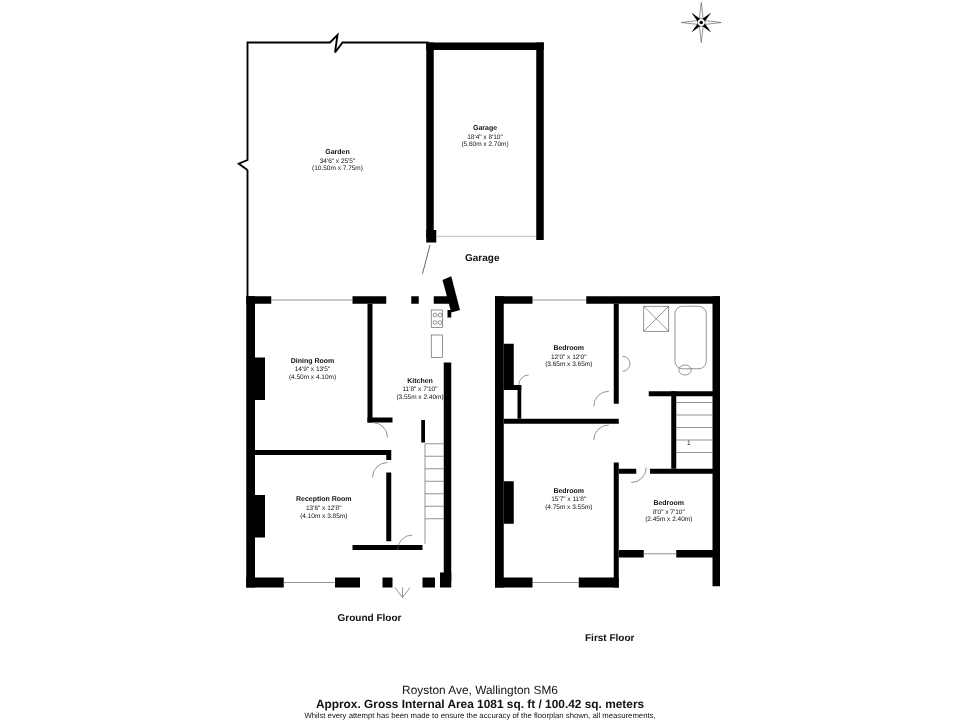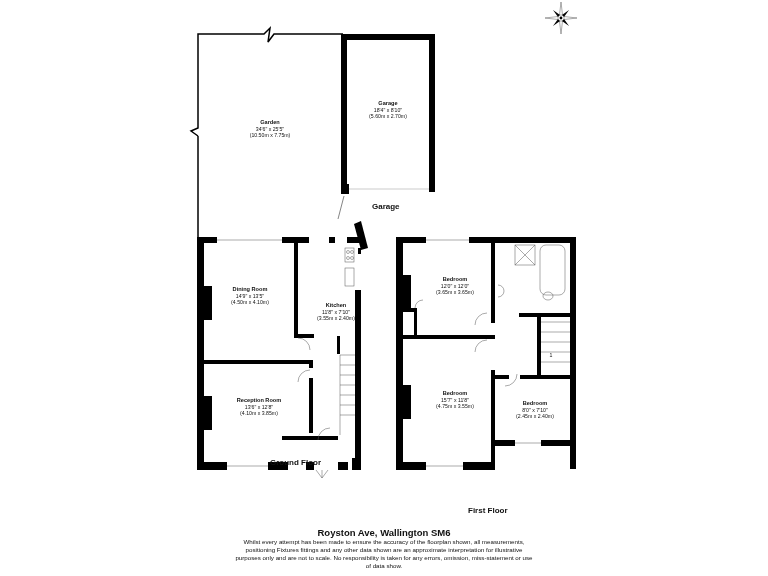--- a/index.html
+++ b/index.html
@@ -4,21 +4,21 @@
   <style>
     html, body { margin: 0; padding: 0; background: #ffffff; }
     body { width: 768px; height: 576px; position: relative; overflow: hidden; font-family: "Liberation Sans", sans-serif; color: #111; }
     .plan-svg { position: absolute; left: 0; top: 0; width: 768px; height: 576px; }
     .lbl { position: absolute; text-align: center; line-height: 1.18; }
     .lbl .name { font-size: 5.6px; font-weight: bold; display: block; }
     .lbl .dim { font-size: 5.2px; display: block; }
     .floor-lbl { position: absolute; font-size: 8px; font-weight: bold; }
     .garage-lbl { position: absolute; font-size: 8px; font-weight: bold; }
     .footer { position: absolute; left: 0; width: 768px; text-align: center; top: 527px; }
-    .footer .addr { font-size: 9.5px; font-weight: bold; display: block; line-height: 11px; }
+    .footer .addr { font-size: 9.5px; font-weight: normal; display: block; line-height: 11px; margin-top: 20px; }
     .footer .area { font-size: 9.5px; font-weight: bold; display: block; line-height: 11px; }
     .footer .disc { font-size: 6.2px; display: block; line-height: 8px; width: 300px; margin: 0 auto; }
   </style>
 </head>
 <body>
 
 <svg class="plan-svg" viewBox="0 0 768 576" xmlns="http://www.w3.org/2000/svg">
 
   <g transform="translate(561,18)">
     <polygon points="0,-16 1.5,-3 -1.5,-3" fill="#fff" stroke="#555" stroke-width="0.5"></polygon>
@@ -157,21 +157,21 @@
 <div class="lbl" style="left:306px; top:302px; width:60px;">
   <span class="name">Kitchen</span>
   <span class="dim">11'8" x 7'10"</span>
   <span class="dim">(3.55m x 2.40m)</span>
 </div>
 <div class="lbl" style="left:214px; top:397px; width:90px;">
   <span class="name">Reception Room</span>
   <span class="dim">13'6" x 12'8"</span>
   <span class="dim">(4.10m x 3.85m)</span>
 </div>
-<div class="floor-lbl" style="left:270px; top:458px;">Ground Floor</div>
+<div class="floor-lbl" style="left:270px; top:490px;">Ground Floor</div>
 
 <div class="lbl" style="left:420px; top:276px; width:70px;">
   <span class="name">Bedroom</span>
   <span class="dim">12'0" x 12'0"</span>
   <span class="dim">(3.65m x 3.65m)</span>
 </div>
 <div class="lbl" style="left:420px; top:390px; width:70px;">
   <span class="name">Bedroom</span>
   <span class="dim">15'7" x 11'8"</span>
   <span class="dim">(4.75m x 3.55m)</span>
@@ -181,15 +181,16 @@
   <span class="dim">8'0" x 7'10"</span>
   <span class="dim">(2.45m x 2.40m)</span>
 </div>
 <div class="lbl" style="left:546px; top:352px; width:10px;">
   <span class="dim">1</span>
 </div>
 <div class="floor-lbl" style="left:468px; top:506px;">First Floor</div>
 
 <div class="footer">
   <span class="addr">Royston Ave, Wallington SM6</span>
+  <span class="area">Approx. Gross Internal Area 1081 sq. ft / 100.42 sq. meters</span>
   <span class="disc">Whilst every attempt has been made to ensure the accuracy of the floorplan shown, all measurements, positioning Fixtures fittings and any other data shown are an approximate interpretation for illustrative purposes only and are not to scale. No responsibility is taken for any errors, omission, miss-statement or use of data show.</span>
 
 </div>
 
 </body></html>

